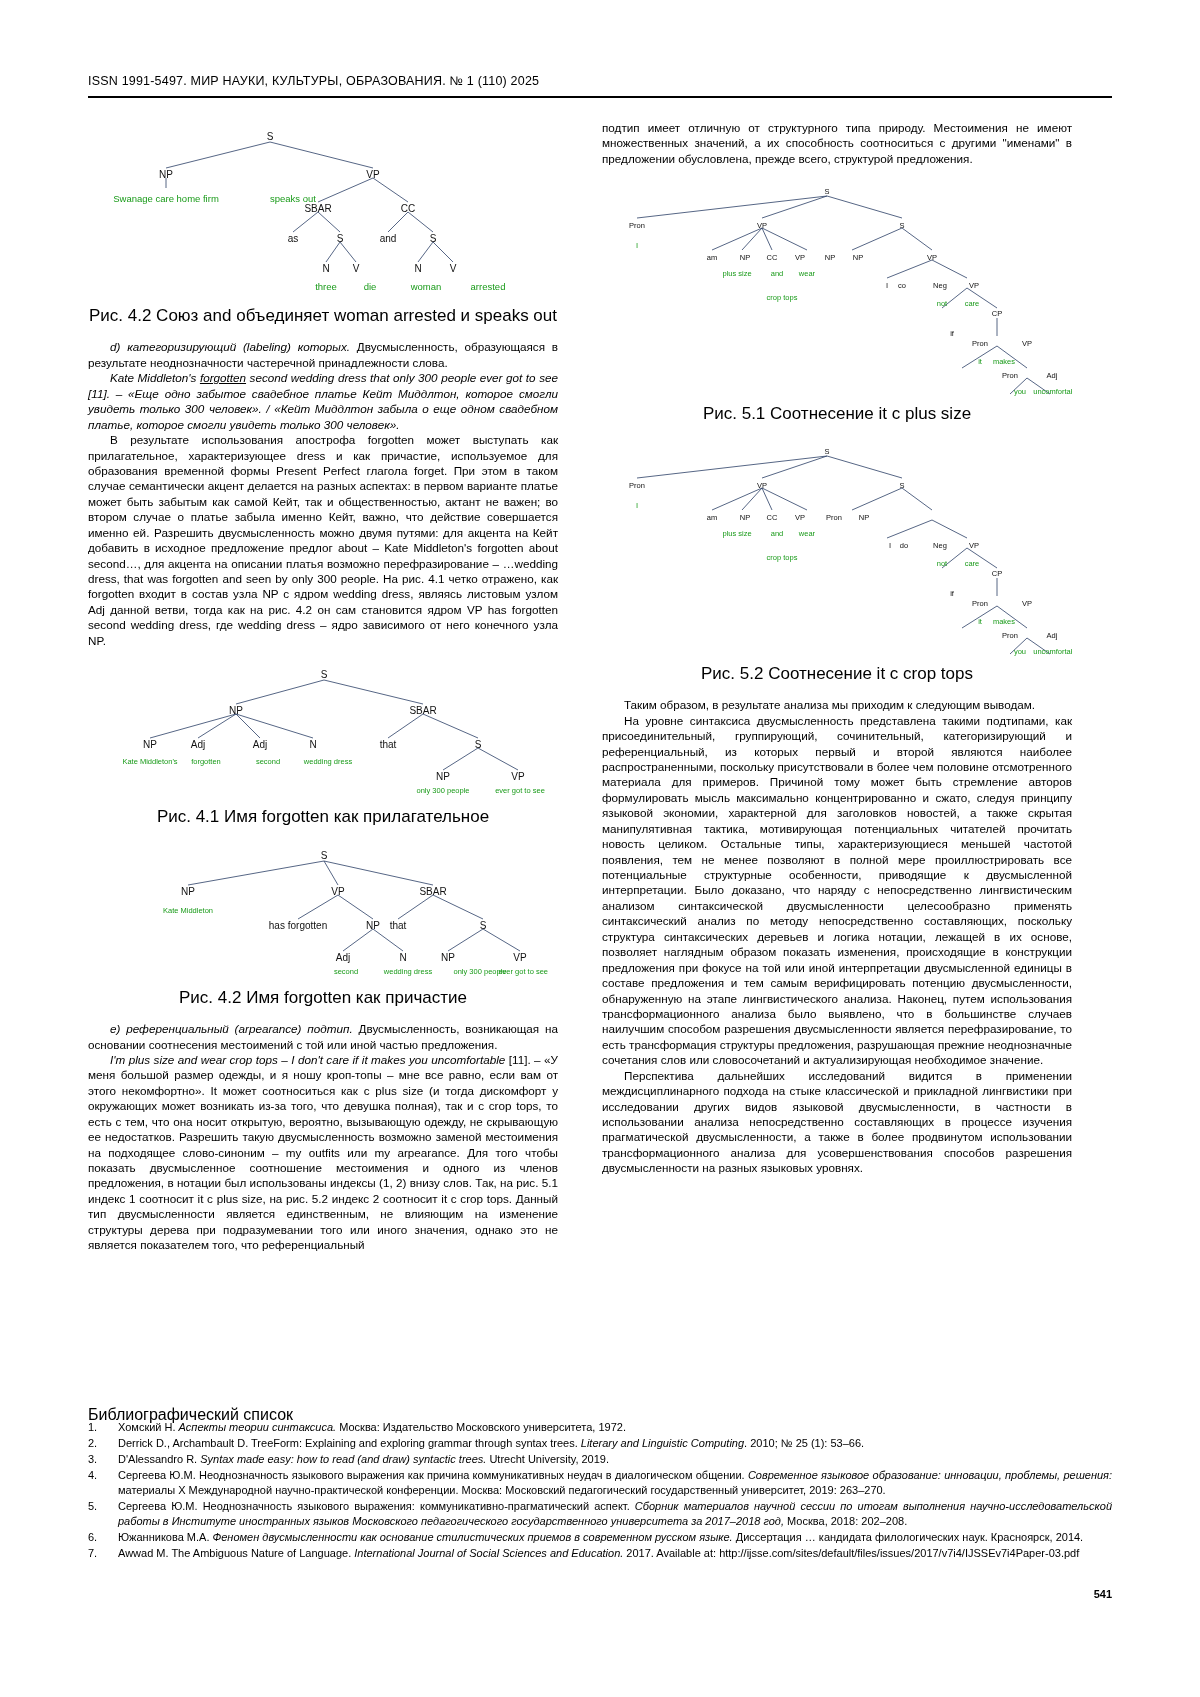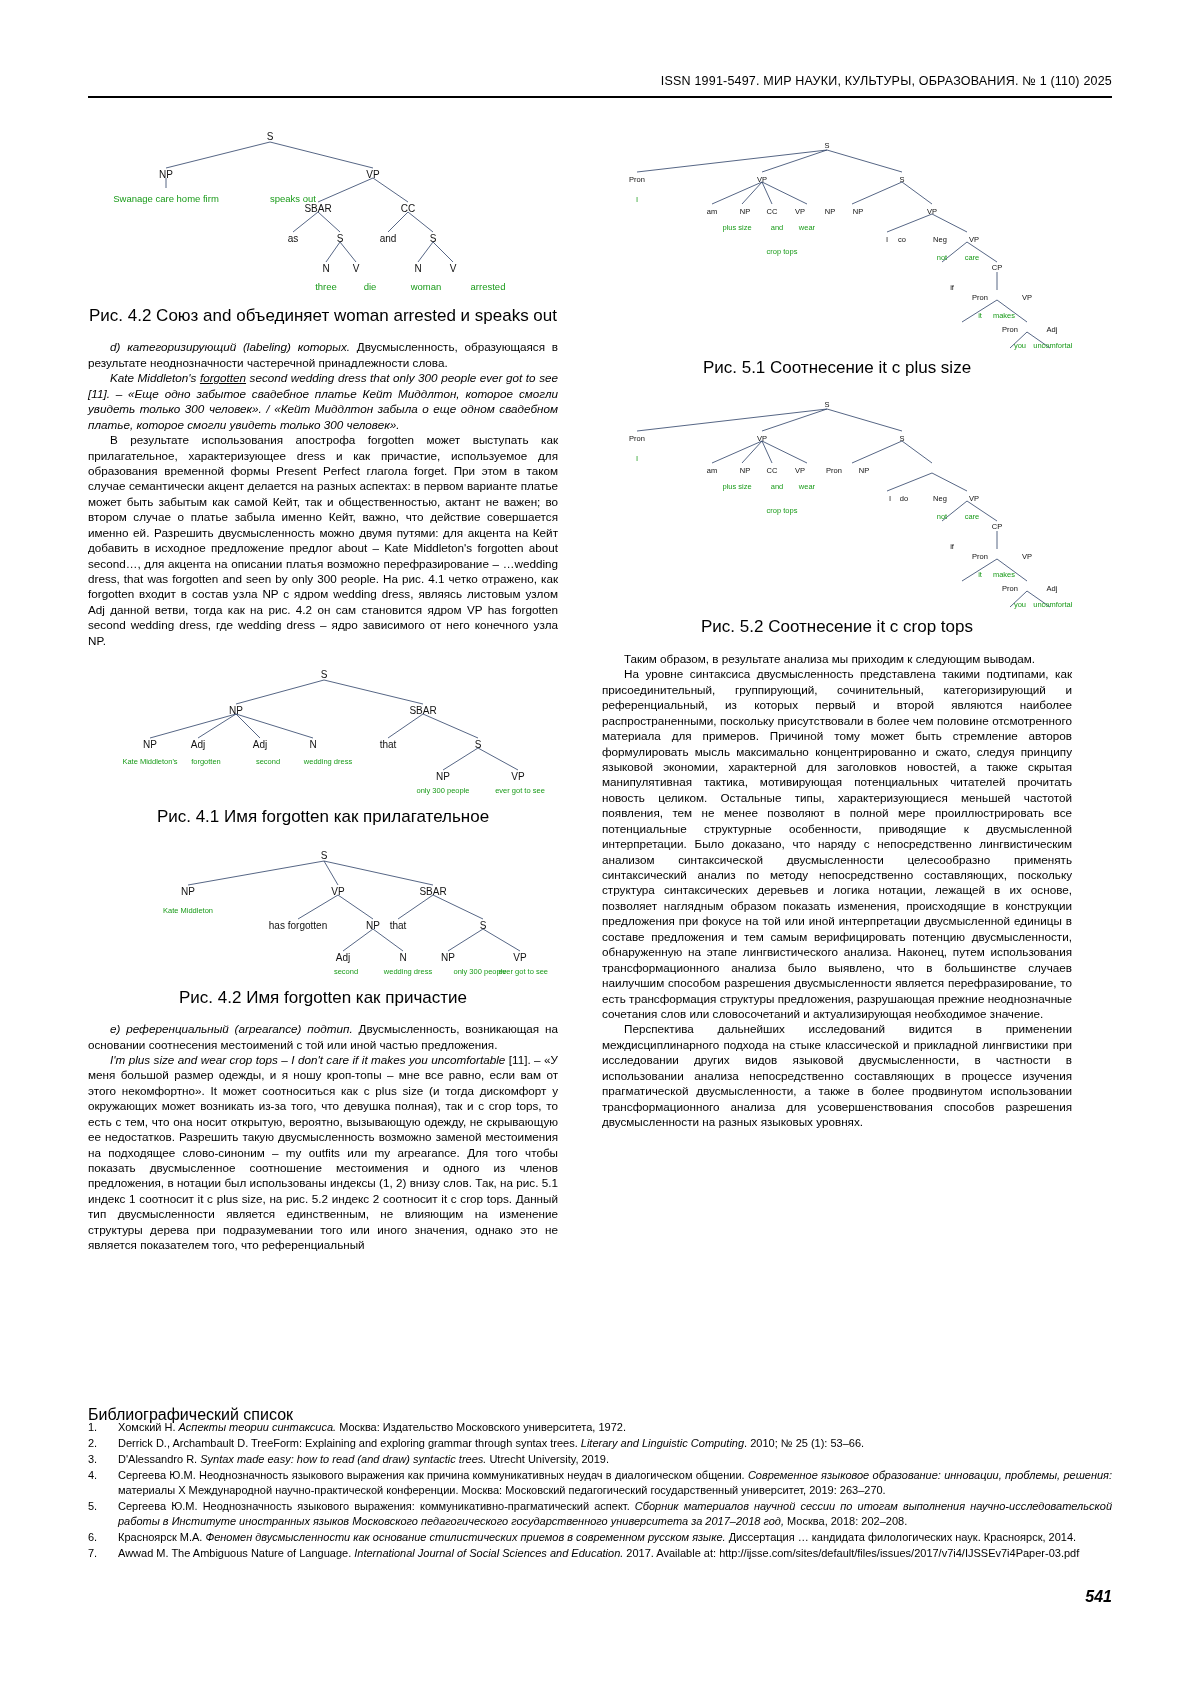--- a/index.html
+++ b/index.html
@@ -20,21 +20,21 @@
     left: 0; top: 0;
     width: 1200px;
     height: 1697px;
   }
   
   .running-head {
     position: absolute;
     left: 88px;
     top: 74px;
     width: 1024px;
-    text-align: right;
+    text-align: left;
     font-size: 12.5px;
     letter-spacing: 0.2px;
   }
   .head-rule {
     position: absolute;
     left: 88px;
     top: 96px;
     width: 1024px;
     height: 1.5px;
     background: #000;
@@ -114,23 +114,22 @@
   }
   .biblio-item .num {
     position: absolute;
     left: 0;
     top: 0;
   }
   .page-num {
     position: absolute;
     right: 88px;
     top: 1588px;
-    font-size: 16px;
+    font-size: 11px;
     font-weight: bold;
-    font-style: italic;
   }
 </style>
 </head>
 <body>
 
 <div class="page">
 
   <div class="running-head">ISSN 1991-5497. МИР НАУКИ, КУЛЬТУРЫ, ОБРАЗОВАНИЯ. № 1 (110) 2025</div>
   <div class="head-rule"></div>
 
@@ -239,20 +238,21 @@
     </div>
     <div class="caption">Рис. 4.2 Имя forgotten как причастие</div>
 
     <p><span class="it">e) референциальный (arpearance) подтип.</span><span> Двусмысленность, возникающая на основании соотнесения местоимений с той или иной частью предложения.</span></p>
 
     <p><span class="it">I'm plus size and wear crop tops – I don't care if it makes you uncomfortable</span><span> [11]. – «У меня большой размер одежды, и я ношу кроп-топы – мне все равно, если вам от этого некомфортно». It может соотноситься как с plus size (и тогда дискомфорт у окружающих может возникать из-за того, что девушка полная), так и с crop tops, то есть с тем, что она носит открытую, вероятно, вызывающую одежду, не скрывающую ее недостатков. Разрешить такую двусмысленность возможно заменой местоимения на подходящее слово-синоним – my outfits или my arpearance. Для того чтобы показать двусмысленное соотношение местоимения и одного из членов предложения, в нотации был использованы индексы (1, 2) внизу слов. Так, на рис. 5.1 индекс 1 соотносит it с plus size, на рис. 5.2 индекс 2 соотносит it с crop tops. Данный тип двусмысленности является единственным, не влияющим на изменение структуры дерева при подразумевании того или иного значения, однако это не является показателем того, что референциальный</span></p>
   </div>
 
   <div class="col right">
 
+    <p class="noind">подтип имеет отличную от структурного типа природу. Местоимения не имеют множественных значений, а их способность соотноситься с другими "именами" в предложении обусловлена, прежде всего, структурой предложения.</p>
 
     <div style="height:12px"></div>
 
     <div class="tree">
       <svg width="470" height="220" viewBox="0 0 470 220">
         <path class="edge" d="M225,18 L35,40 M225,18 L160,40 M225,18 L300,40"></path>
         <path class="edge" d="M160,50 L110,72 M160,50 L140,72 M160,50 L170,72 M160,50 L205,72"></path>
         <path class="edge" d="M300,50 L250,72 M300,50 L330,72"></path>
         <path class="edge" d="M330,82 L285,100 M330,82 L365,100"></path>
         <path class="edge" d="M365,110 L340,130 M365,110 L395,130"></path>
@@ -345,18 +345,18 @@
     <p>Перспектива дальнейших исследований видится в применении междисциплинарного подхода на стыке классической и прикладной лингвистики при исследовании других видов языковой двусмысленности, в частности в использовании анализа непосредственно составляющих в процессе изучения прагматической двусмысленности, а также в более продвинутом использовании трансформационного анализа для усовершенствования способов разрешения двусмысленности на разных языковых уровнях.</p>
   </div>
 
   <div class="biblio-title">Библиографический список</div>
   <div class="biblio" id="biblio-list">
       <div class="biblio-item"><span class="num">1.</span><span>Хомский Н. </span><span class="it">Аспекты теории синтаксиса.</span><span> Москва: Издательство Московского университета, 1972.</span></div>
       <div class="biblio-item"><span class="num">2.</span><span>Derrick D., Archambault D. TreeForm: Explaining and exploring grammar through syntax trees. </span><span class="it">Literary and Linguistic Computing</span><span>. 2010; № 25 (1): 53–66.</span></div>
       <div class="biblio-item"><span class="num">3.</span><span>D'Alessandro R. </span><span class="it">Syntax made easy: how to read (and draw) syntactic trees.</span><span> Utrecht University, 2019.</span></div>
       <div class="biblio-item"><span class="num">4.</span><span>Сергеева Ю.М. Неоднозначность языкового выражения как причина коммуникативных неудач в диалогическом общении. </span><span class="it">Современное языковое образование: инновации, проблемы, решения:</span><span> материалы X Международной научно-практической конференции. Москва: Московский педагогический государственный университет, 2019: 263–270.</span></div>
       <div class="biblio-item"><span class="num">5.</span><span>Сергеева Ю.М. Неоднозначность языкового выражения: коммуникативно-прагматический аспект. </span><span class="it">Сборник материалов научной сессии по итогам выполнения научно-исследовательской работы в Институте иностранных языков Московского педагогического государственного университета за 2017–2018 год,</span><span> Москва, 2018: 202–208.</span></div>
-      <div class="biblio-item"><span class="num">6.</span><span>Красноярск М.А. </span><span class="it">Феномен двусмысленности как основание стилистических приемов в современном русском языке.</span><span> Диссертация … кандидата филологических наук. Красноярск, 2014.</span></div>
+      <div class="biblio-item"><span class="num">6.</span><span>Южанникова М.А. </span><span class="it">Феномен двусмысленности как основание стилистических приемов в современном русском языке.</span><span> Диссертация … кандидата филологических наук. Красноярск, 2014.</span></div>
       <div class="biblio-item"><span class="num">7.</span><span>Awwad M. The Ambiguous Nature of Language. </span><span class="it">International Journal of Social Sciences and Education.</span><span> 2017. Available at: http://ijsse.com/sites/default/files/issues/2017/v7i4/IJSSEv7i4Paper-03.pdf</span></div>
     </div>
 
   <div class="page-num">541</div>
 </div>
 
 </body></html>

